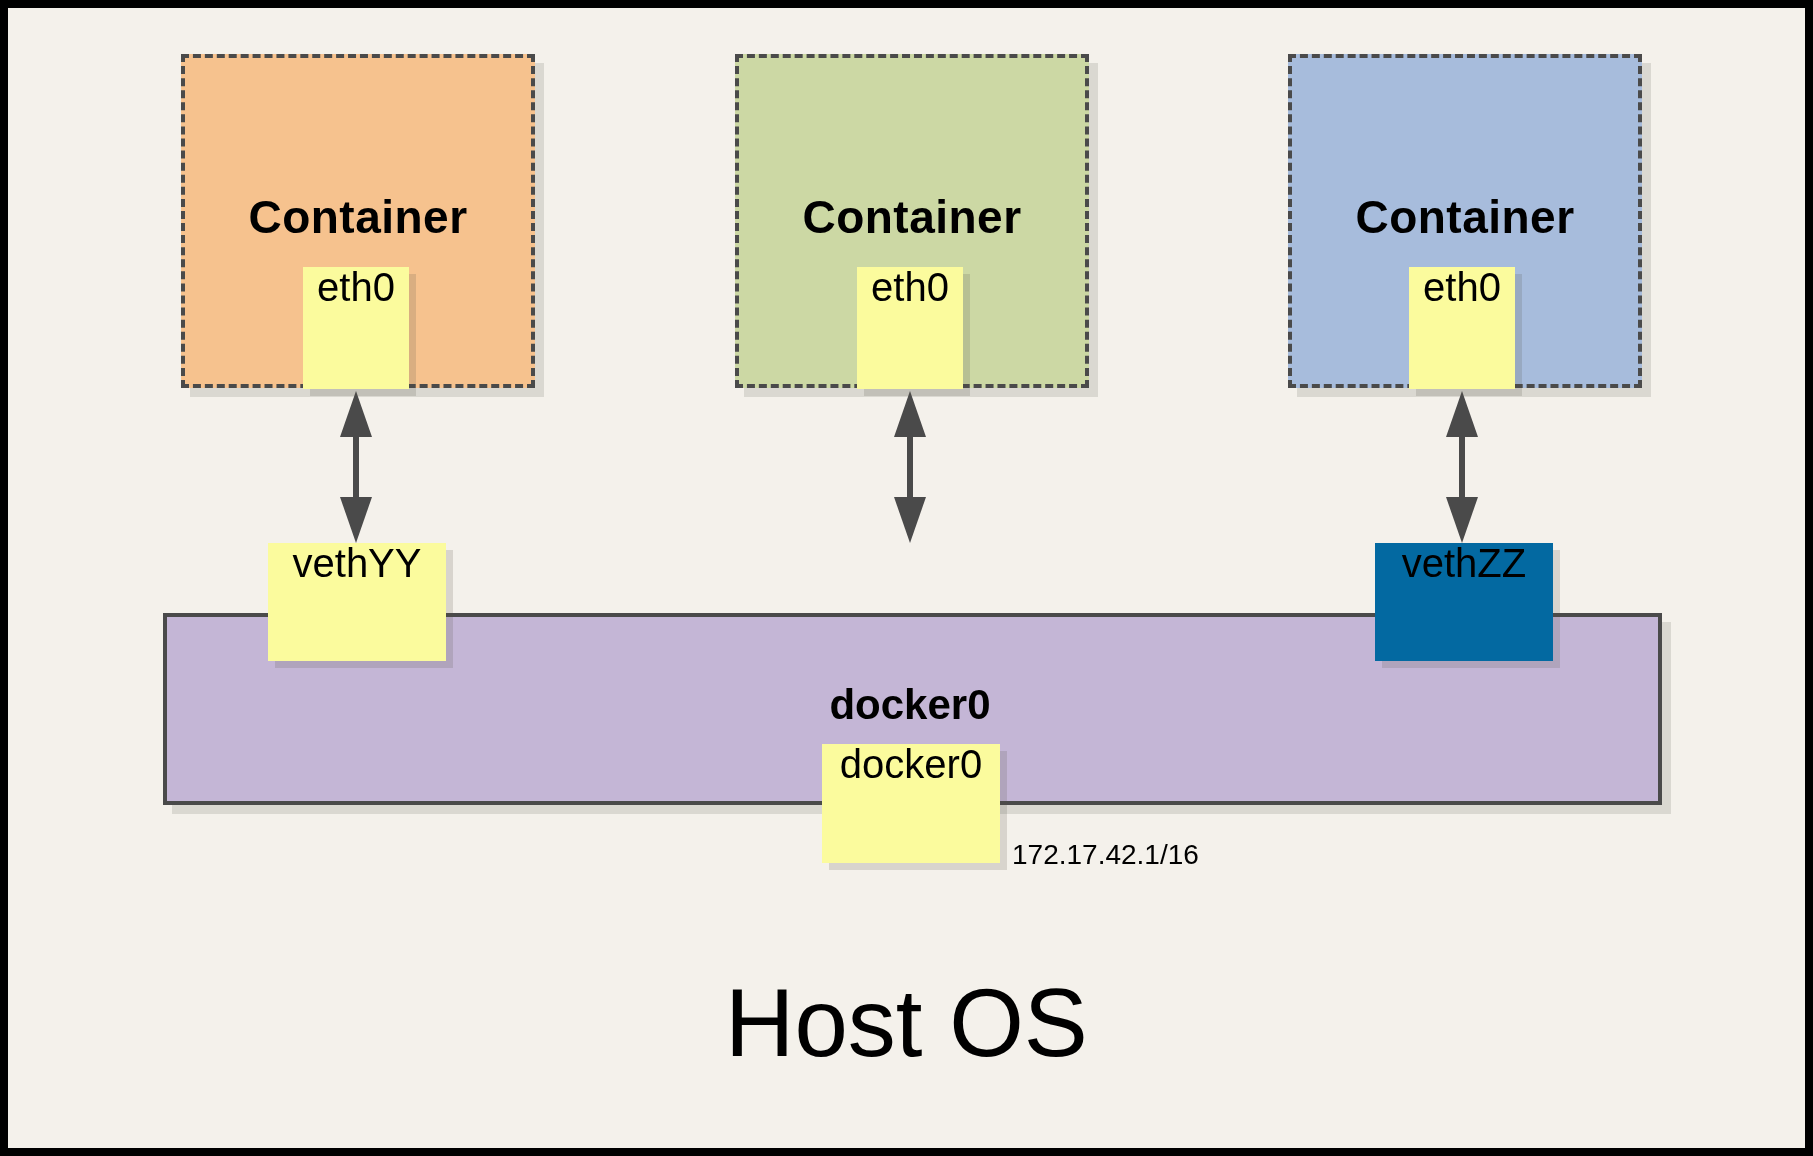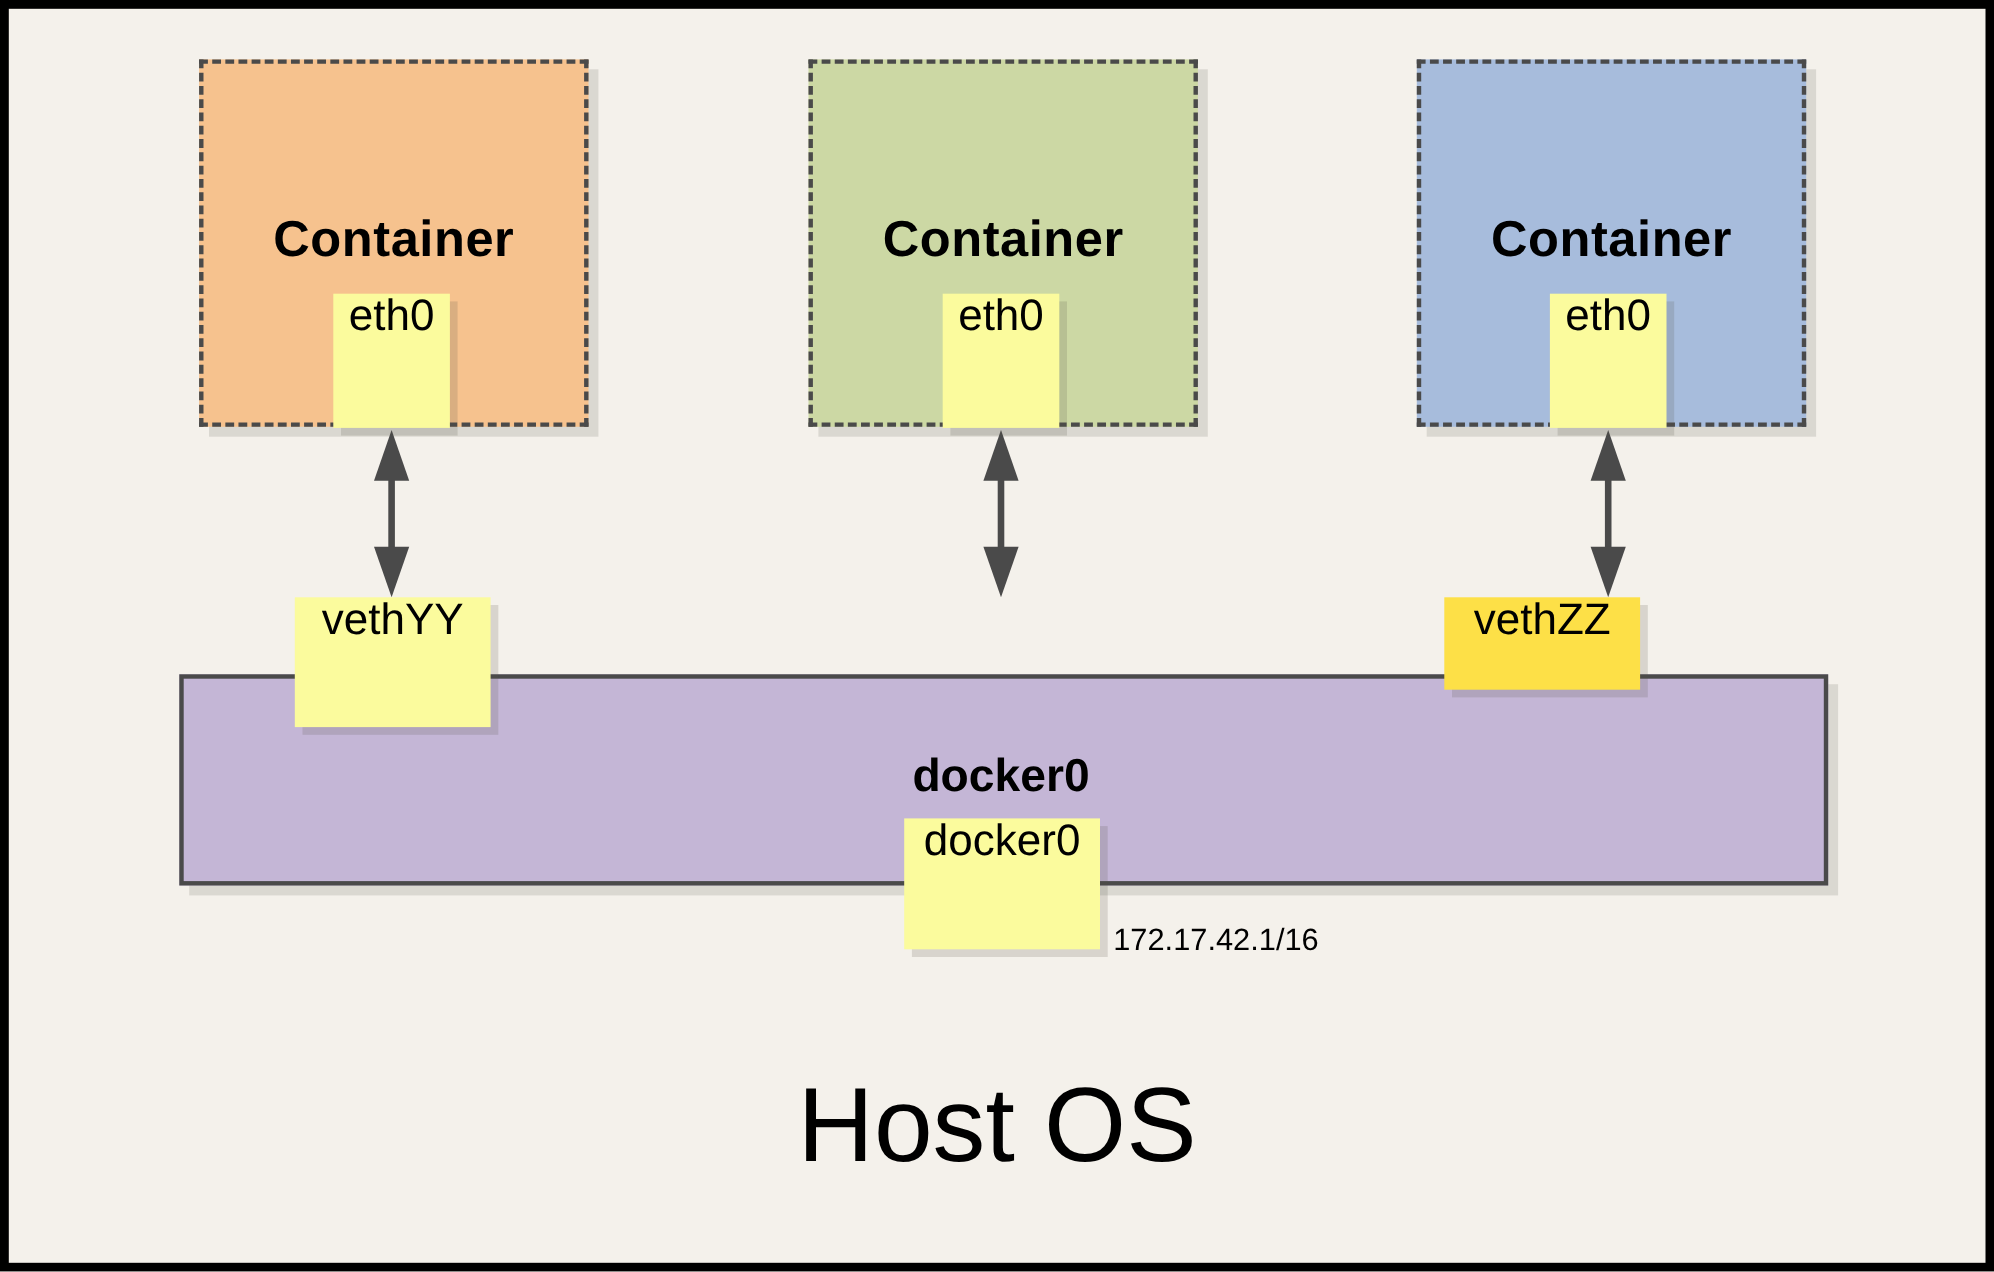--- a/index.html
+++ b/index.html
@@ -155,21 +155,21 @@
       <polygon points="1462,543 1446,497 1478,497" fill="#4a4a4a"></polygon>
     </g>
   </svg>
 
   <div class="bridge-band" style="background-color: rgb(196, 182, 214);"></div>
   <div class="bridge-label">docker0</div>
 
   <div class="iface-box" style="left: 268px; top: 543px; width: 178px; height: 118px; background-color: rgb(251, 251, 157);">
     <span>vethYY</span>
   </div>
-  <div class="iface-box" style="left: 1313px; top: 543px; width: 178px; height: 84px; background-color: #fde047;">
+  <div class="iface-box" style="left: 1375px; top: 543px; width: 178px; height: 118px; background-color: #0369a1;">
     <span>vethZZ</span>
   </div>
 
   <div class="iface-box" style="left: 822px; top: 744px; width: 178px; height: 119px; background-color: rgb(251, 251, 157);">
     <span>docker0</span>
   </div>
 
   <div class="bridge-ip">172.17.42.1/16</div>
 
   <div class="host-os-label">Host OS</div>

